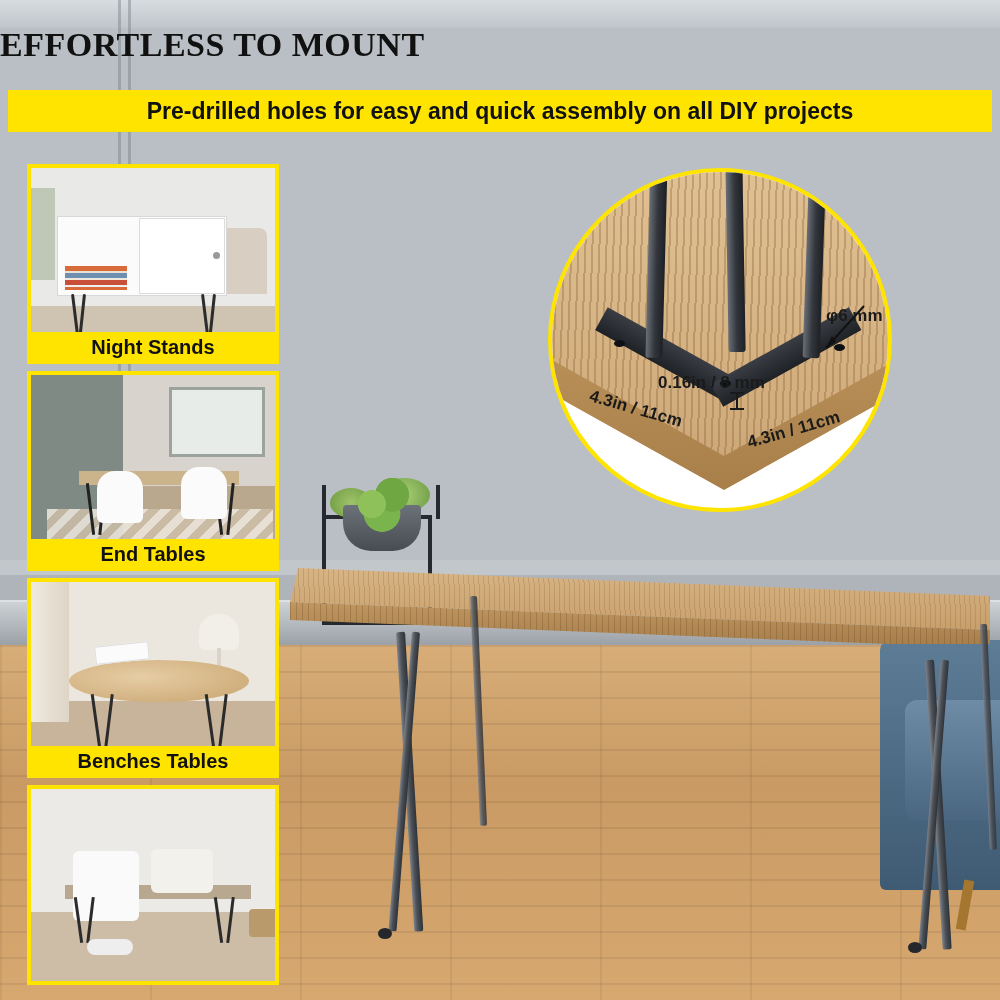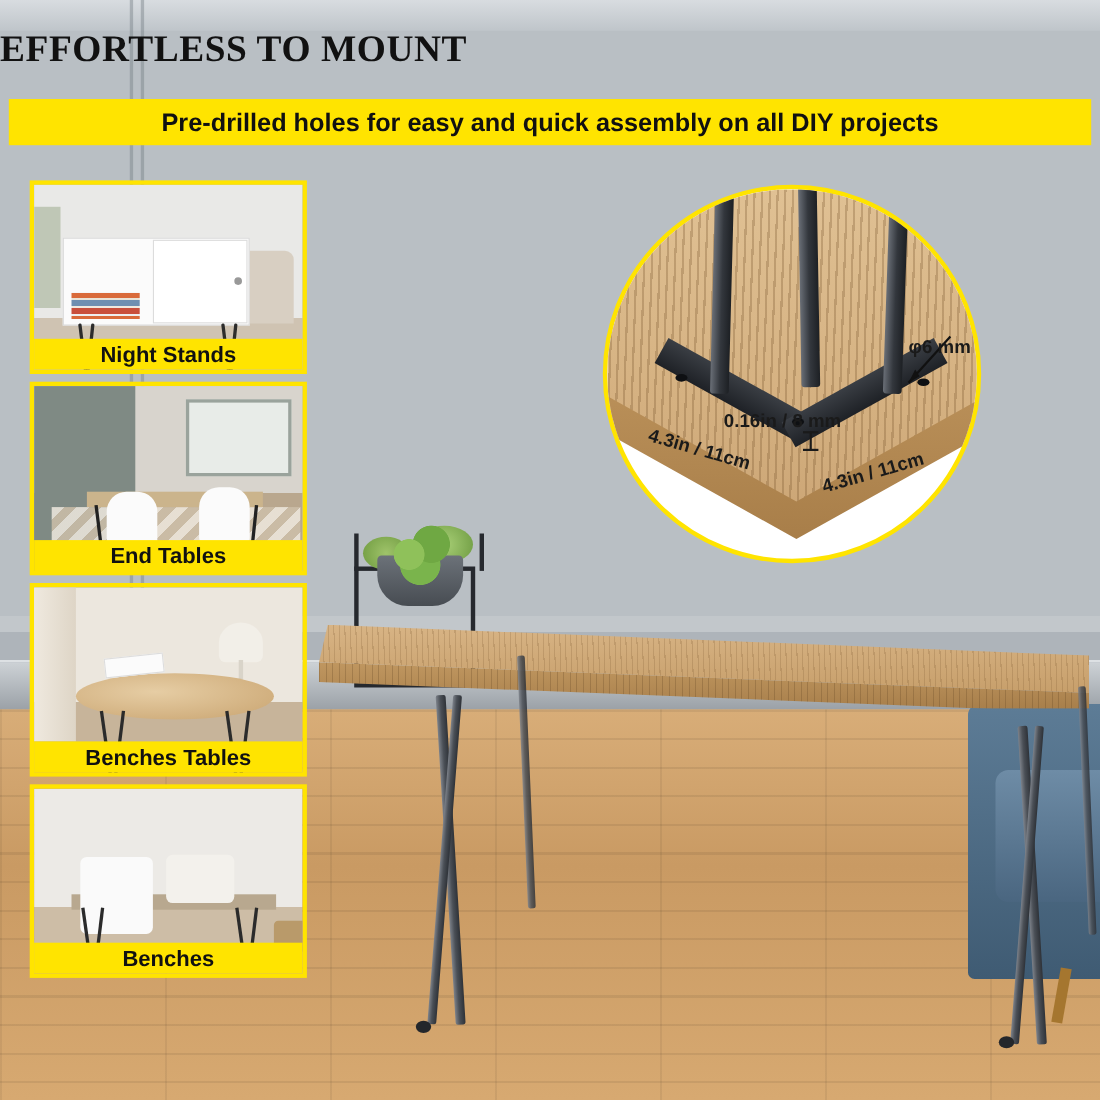--- a/index.html
+++ b/index.html
@@ -141,21 +141,21 @@
   }
   .subbar span {
     font-size:23px; font-weight:bold; color:#111;
   }
 
   
   .thumbcol {
     position:absolute; left:27px; top:164px; width:252px;
   }
   .thumb {
-    position:relative; width:252px; height:176px;
+    position:relative; width:252px; height:200px;
     border:4px solid #FFE400;
     margin-bottom:7px;
     overflow:hidden;
   }
   .thumb-label {
     position:absolute; left:-4px; bottom:-4px;
     background:#FFE400; color:#111;
     font-size:20px; font-weight:bold;
     padding:4px 16px 5px 16px;
     width:calc(100% + 8px);
@@ -343,21 +343,20 @@
         <div class="bench"></div>
         <div class="throw"></div>
         <div class="pillow"></div>
         <div class="bleg" style="left:46px; top:108px; transform:rotate(-8deg);"></div>
         <div class="bleg" style="left:58px; top:108px; transform:rotate(7deg);"></div>
         <div class="bleg" style="left:186px; top:108px; transform:rotate(-8deg);"></div>
         <div class="bleg" style="left:198px; top:108px; transform:rotate(7deg);"></div>
         <div class="basket"></div>
         <div class="shoes"></div>
       </div>
-      <div class="thumb-label">Benches</div>
     </div>
 
   </div>
 
   <div class="circle">
     <div class="circle-wood"></div>
     <div class="circle-edge"></div>
 
     <div class="base-plate" style="left:40px; top:170px; transform: rotate(29deg); width:150px;"></div>
     <div class="base-plate" style="left:155px; top:172px; transform: rotate(-29deg); width:158px;"></div>

